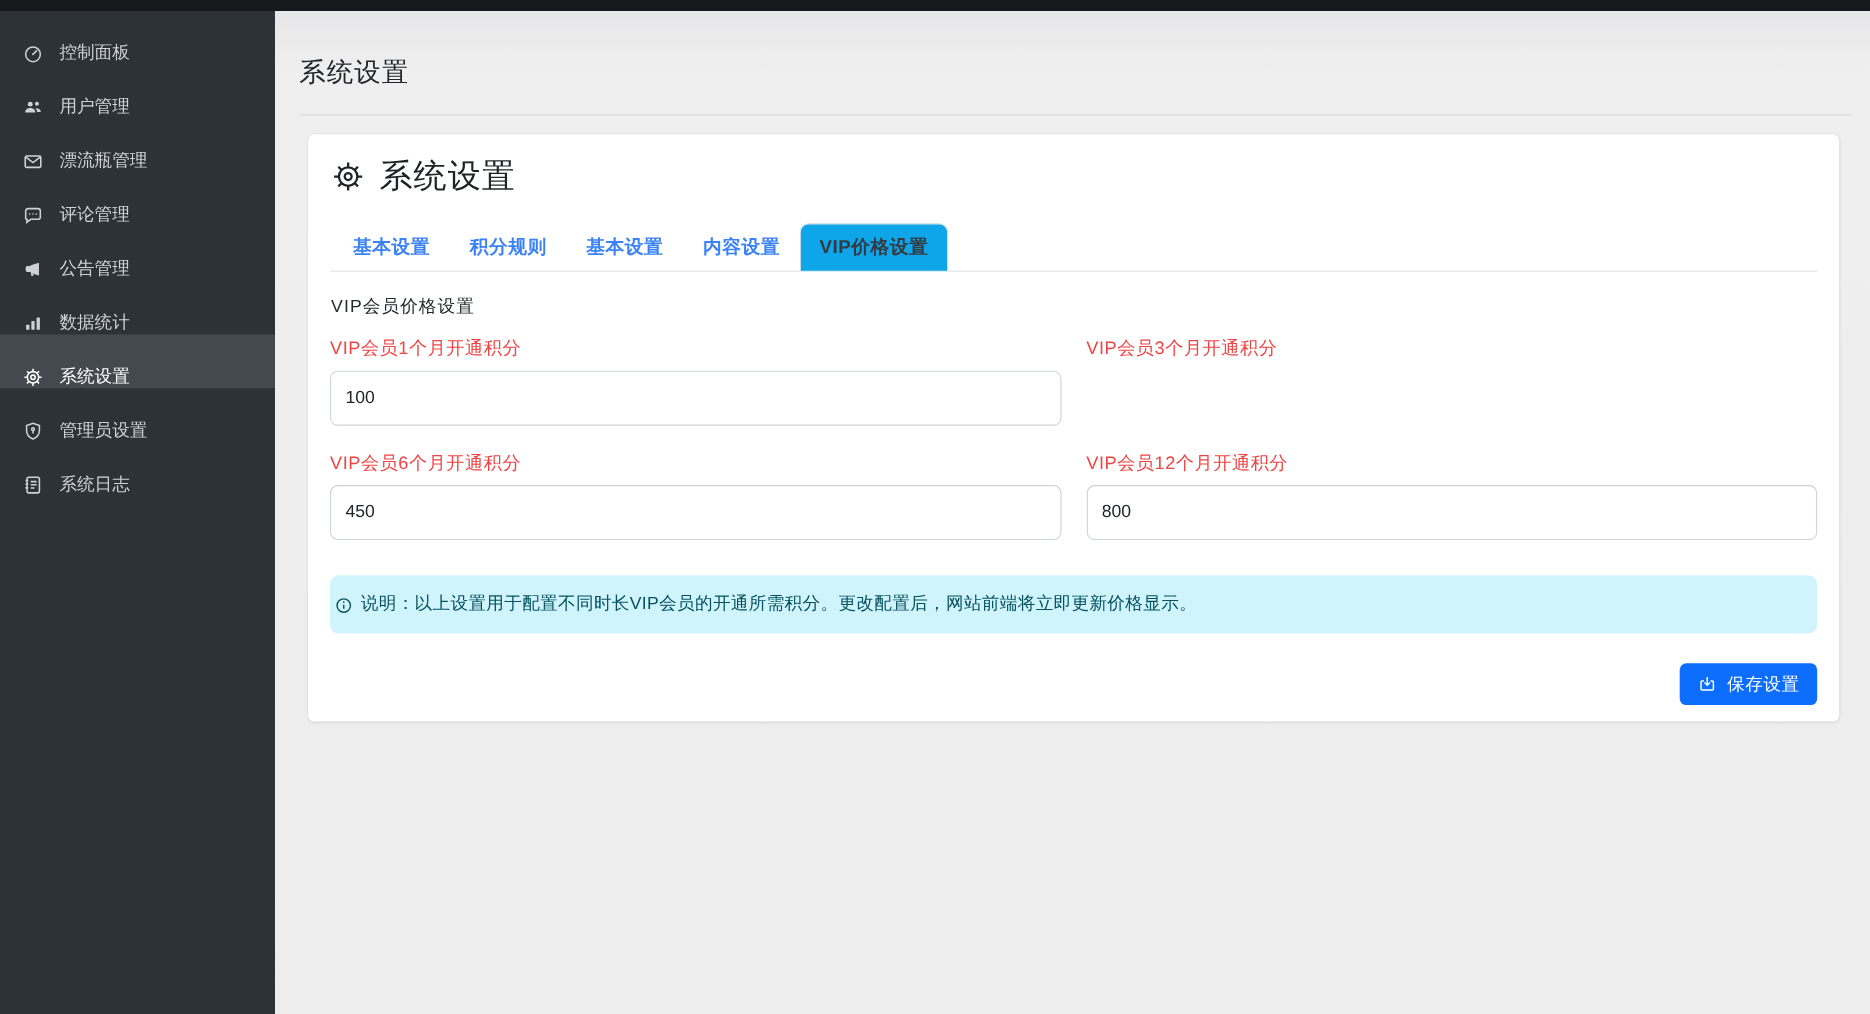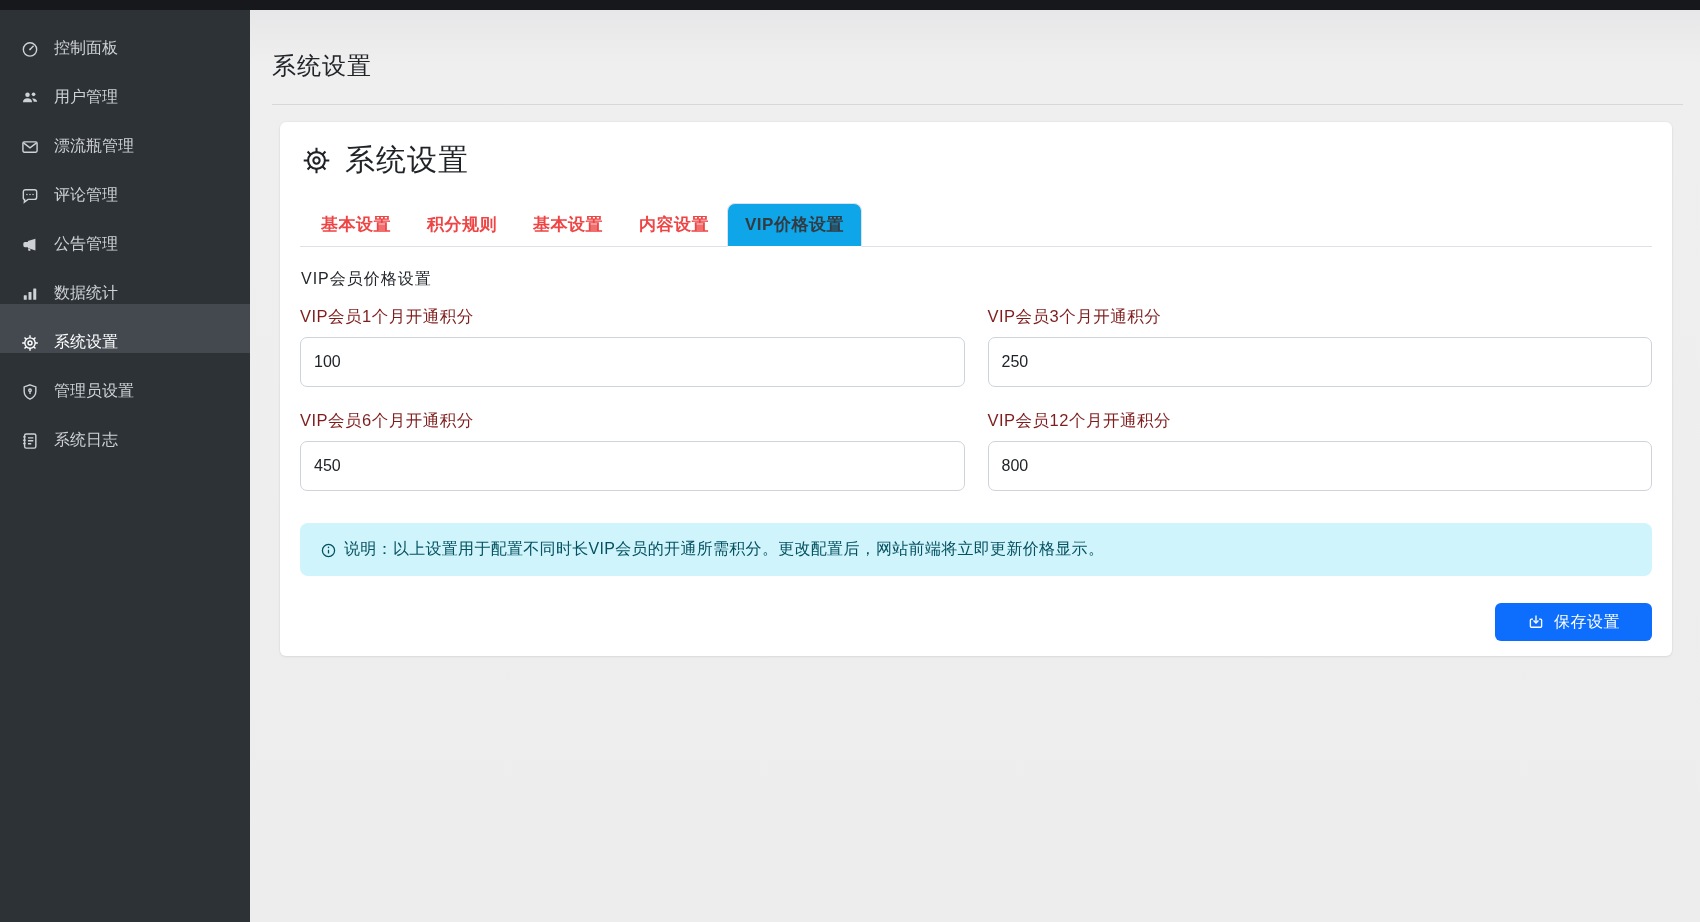--- a/index.html
+++ b/index.html
@@ -64,21 +64,21 @@
   .tabs {
     display: flex;
     margin-top: 22px;
     border-bottom: 1px solid #dee2e6;
     padding-left: 3px;
   }
   .tab {
     padding: 9px 17px 10px 17px;
     font-size: 17px;
     font-weight: 700;
-    color: #ef4444;
+    color: #3b82f6;
     cursor: pointer;
     margin-bottom: -1px;
     border: 1px solid transparent;
     border-radius: 8px 8px 0 0;
     letter-spacing: 0.5px;
   }
   .tab.active {
     color: #343a40;
     background: #0ea5e9;
     border-color: #dee2e6 #dee2e6 #ffffff #dee2e6;
@@ -95,21 +95,21 @@
   .form-grid {
     margin-top: 16px;
     display: grid;
     grid-template-columns: 1fr 1fr;
     column-gap: 23px;
     row-gap: 23px;
   }
   .field-label {
     display: block;
     font-size: 16.5px;
-    color: #7f1d1d;
+    color: #ef4444;
     margin-bottom: 9px;
     letter-spacing: 0.5px;
   }
   .text-input {
     width: 100%;
     height: 50px;
     border: 1px solid #ced4da;
     border-radius: 7px;
     padding: 0 13px;
     font-size: 16px;
@@ -117,41 +117,41 @@
     font-family: "Liberation Sans", "DejaVu Sans", sans-serif;
     outline: none;
     background: #fff;
   }
 
   
   .alert-info {
     margin-top: 32px;
     background: #cff4fc;
     border-radius: 8px;
-    padding: 16px 20px;
+    padding: 16px 4px;
     font-size: 16px;
     color: #055160;
     display: flex;
     align-items: center;
     gap: 7px;
     letter-spacing: 0.3px;
   }
   .alert-info .icon { width: 17px; height: 17px; flex: 0 0 17px; display: inline-flex; margin-top: 1px; }
   .alert-info .icon svg { width: 17px; height: 17px; }
 
   
   .actions { margin-top: 27px; display: flex; justify-content: flex-end; }
   .btn-primary {
     display: inline-flex; align-items: center; gap: 9px;
     background: #0d6efd;
     color: #ffffff;
     border: none;
     border-radius: 6px;
     height: 38px;
-    padding: 0 32px;
+    padding: 0 16px;
     font-size: 16px;
     font-family: "Liberation Sans", "DejaVu Sans", sans-serif;
     cursor: pointer;
     letter-spacing: 0.5px;
   }
   .btn-primary .icon { width: 18px; height: 18px; display: inline-flex; }
   .btn-primary .icon svg { width: 18px; height: 18px; }
 
   svg { display: block; }
 </style>
@@ -296,21 +296,20 @@
 
       <div class="form-grid">
 
         <div>
           <label class="field-label">VIP会员1个月开通积分</label>
           <input class="text-input" type="text" value="100" style="">
         </div>
 
         <div>
           <label class="field-label">VIP会员3个月开通积分</label>
-          <input class="text-input" type="text" value="250" style="">
         </div>
 
         <div>
           <label class="field-label">VIP会员6个月开通积分</label>
           <input class="text-input" type="text" value="450" style="">
         </div>
 
         <div>
           <label class="field-label">VIP会员12个月开通积分</label>
           <input class="text-input" type="text" value="800" style="">

